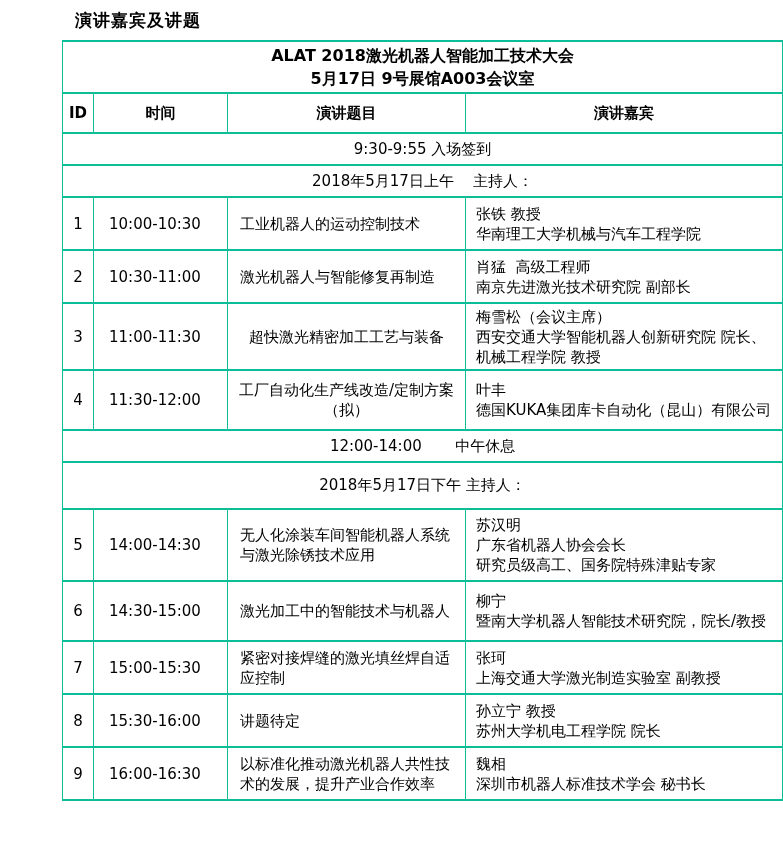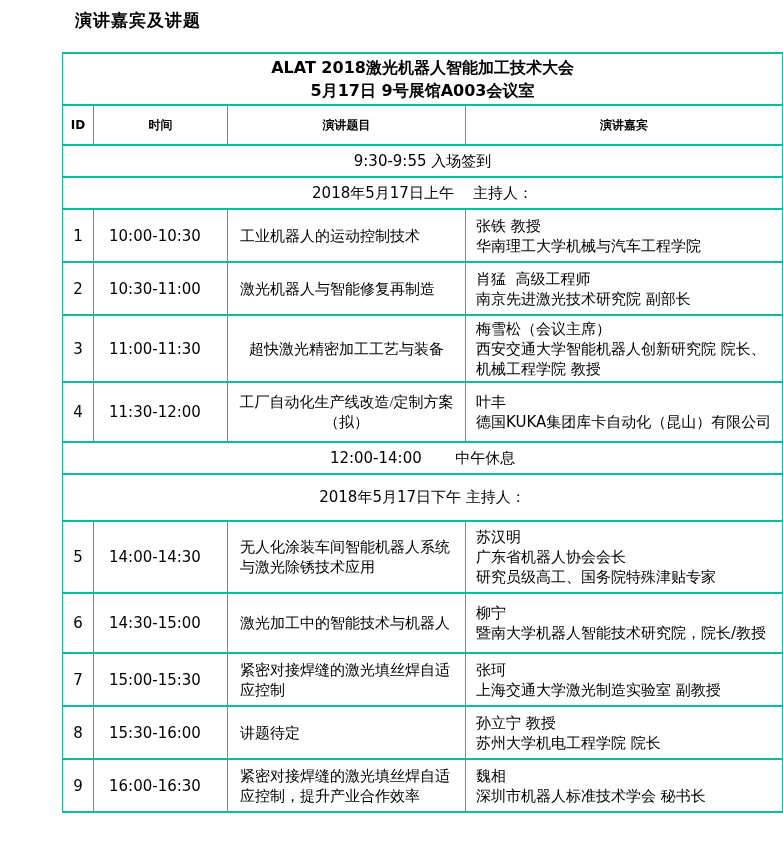--- a/index.html
+++ b/index.html
@@ -8,21 +8,21 @@
   body {
     width: 783px; height: 854px;
     background: #ffffff;
     color: #000000;
     font-family: "DejaVu Sans", "Liberation Sans", sans-serif;
     overflow: hidden;
   }
   .page-title {
     font-size: 17px;
     font-weight: bold;
-    margin: 9px 0 20px 75px;
+    margin: 9px 0 8px 75px;
     letter-spacing: 1px;
   }
   table.schedule {
     border-collapse: collapse;
     table-layout: fixed;
     width: 720px;
     margin-left: 62px;
   }
   td, th {
     border: 1px solid var(--border-color);
@@ -36,37 +36,36 @@
   .title-cell {
     text-align: center;
     font-weight: bold;
     font-size: 16px;
     height: 47px;
     line-height: 23px;
     margin-left: 20px;
   }
   th.col-header {
     font-weight: bold;
-    font-size: 12px;
+    font-size: 15px;
     text-align: center;
     height: 40px;
   }
   td.span-cell {
     text-align: center;
     white-space: pre-wrap;
     height: 32px;
   }
   td.id-cell   { text-align: center; }
   td.time-cell { padding-left: 15px; }
   td.topic-cell {
     padding-left: 12px;
     padding-right: 6px;
     white-space: pre-wrap;
     line-height: 20px;
-    font-family: Liberation Serif, serif;
   }
   td.topic-cell.center { text-align: center; padding-left: 6px; }
   td.guest-cell {
     padding-left: 10px;
     white-space: pre-wrap;
     line-height: 20px;
   }
   tr.r-a { height: 53px; }
   tr.r-b { height: 67px; }
   tr.r-c { height: 60px; }
@@ -182,20 +181,20 @@
       <td class="id-cell">8</td>
       <td class="time-cell">15:30-16:00</td>
       <td class="topic-cell">讲题待定</td>
       <td class="guest-cell">孙立宁 教授
 苏州大学机电工程学院 院长</td>
     </tr>
 
     <tr class="r-a">
       <td class="id-cell">9</td>
       <td class="time-cell">16:00-16:30</td>
-      <td class="topic-cell">紧密对接焊缝的激光填丝焊自适应控制，提升产业合作效率</td>
+      <td class="topic-cell">以标准化推动激光机器人共性技术的发展，提升产业合作效率</td>
       <td class="guest-cell">魏相
 深圳市机器人标准技术学会 秘书长</td>
     </tr>
 
   </tbody>
     </table>
 </div>
 
 </body></html>

